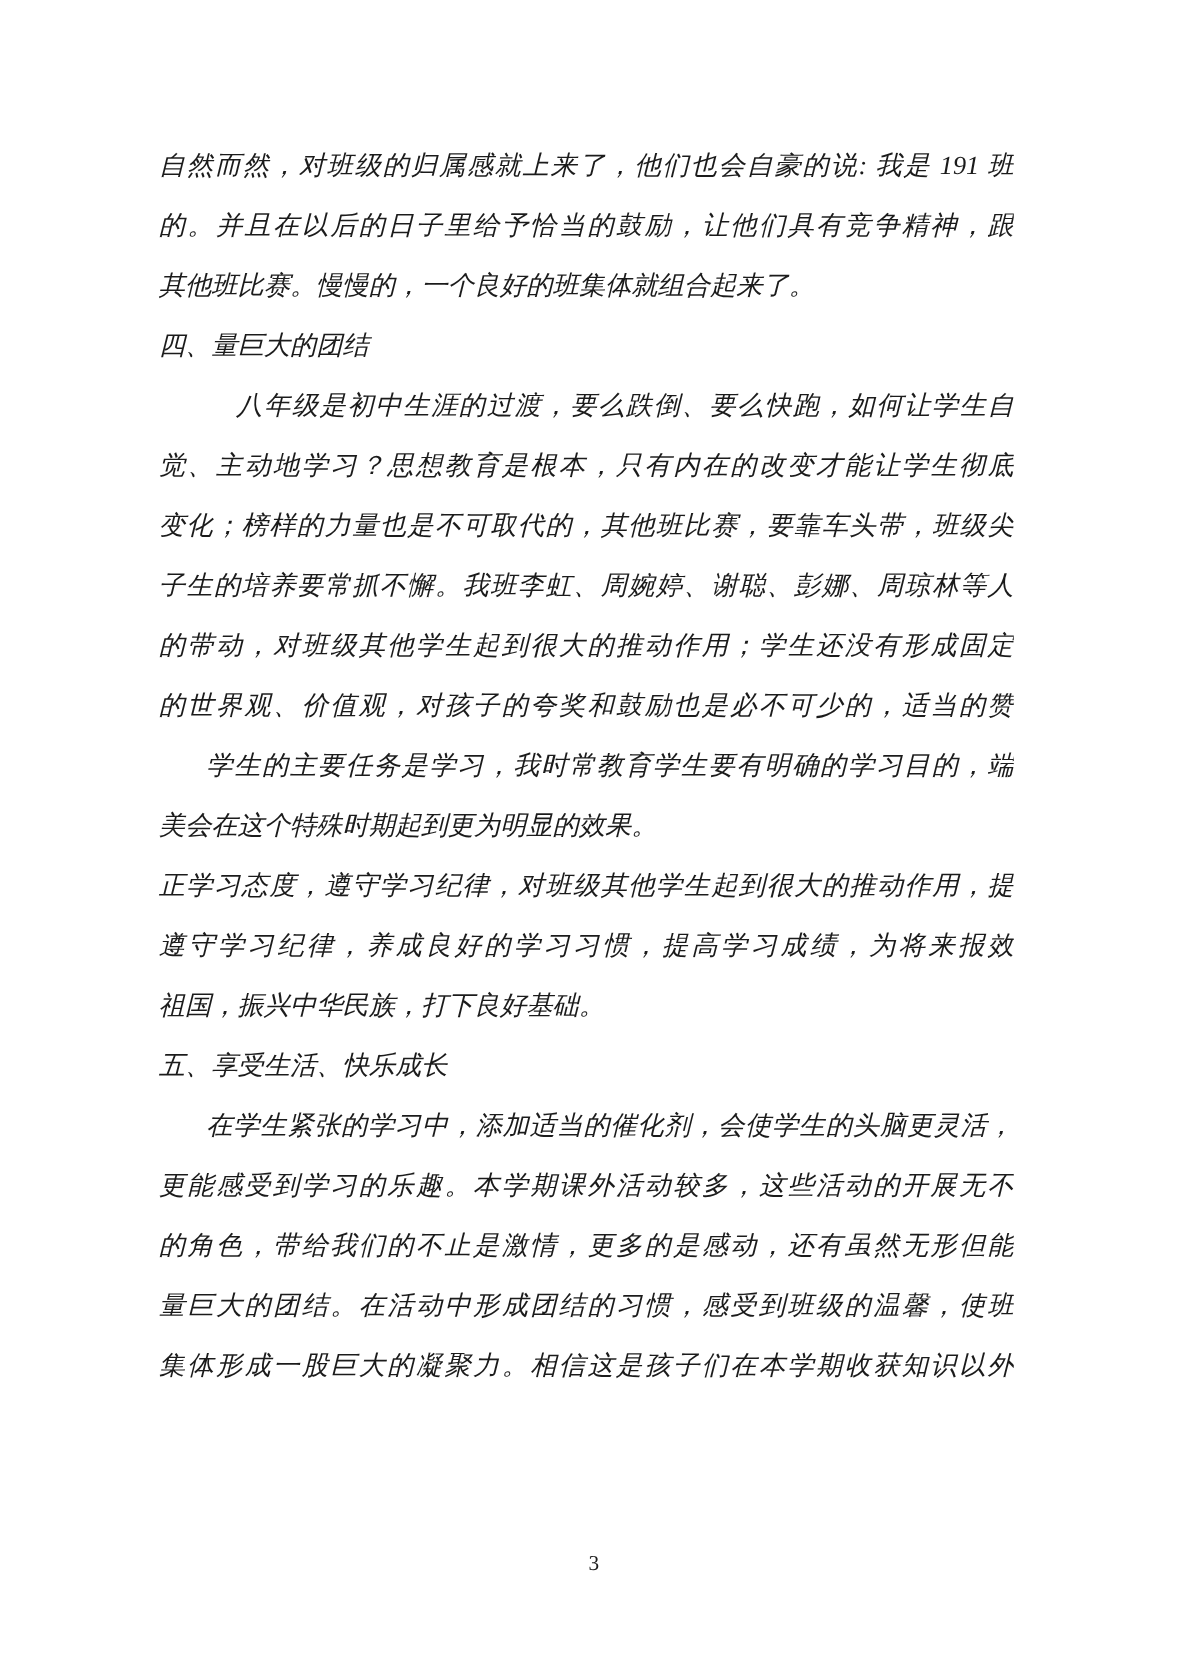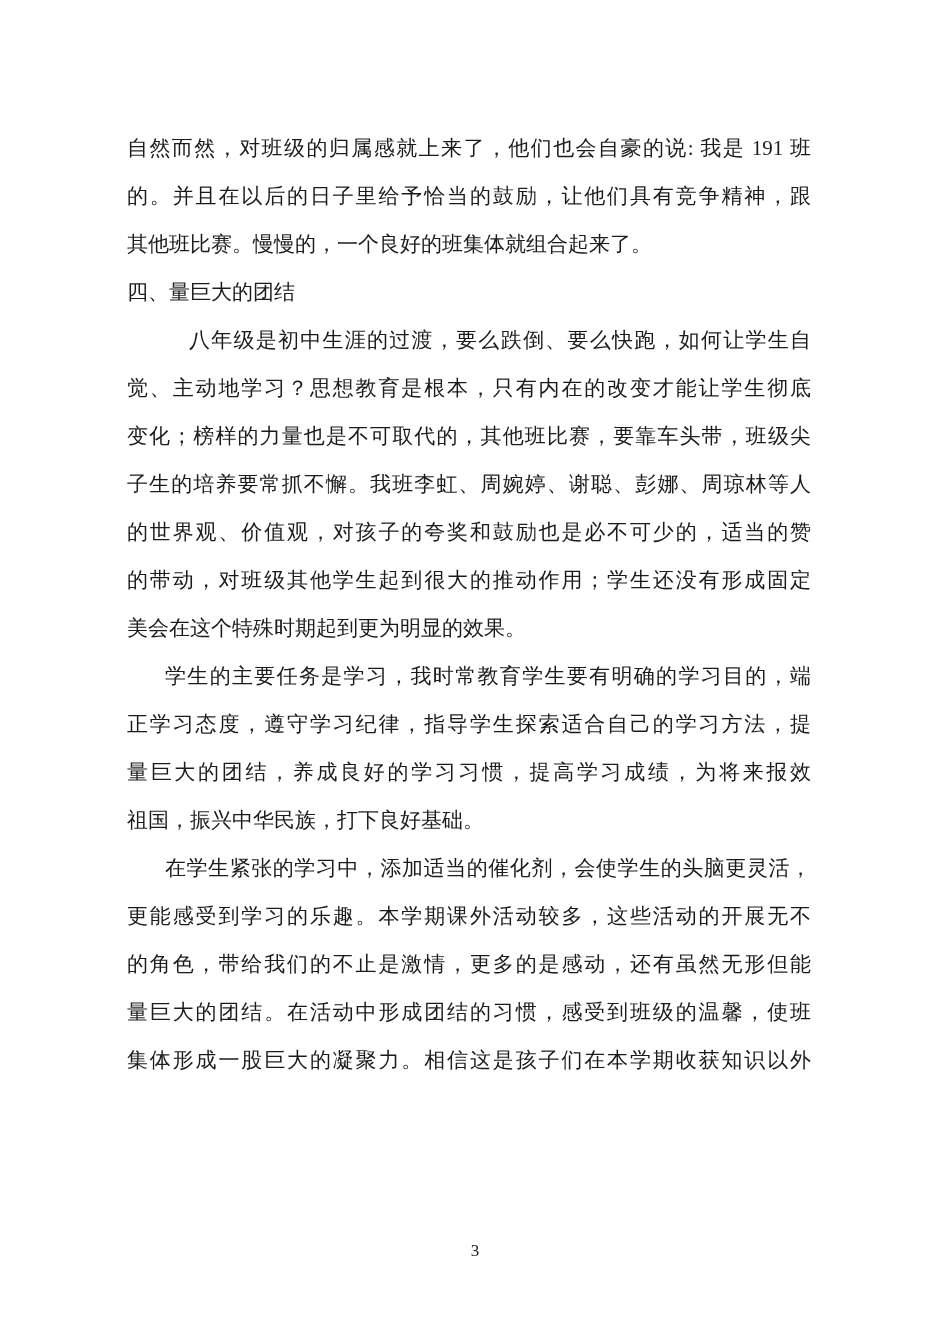--- a/index.html
+++ b/index.html
@@ -12,22 +12,23 @@
     width: 950px;
     height: 1344px;
     background: #ffffff;
     font-family: "Liberation Serif", "DejaVu Serif", serif;
     color: #1b1b1b;
     overflow: hidden;
   }
   .textblock {
     position: absolute;
     left: 127px;
-    top: 124px;
+    top: 108px;
     width: 684px;
+    font-style: italic;
   }
   .line {
     font-size: 21px;
     height: 48px;
     line-height: 48px;
     white-space: pre;          
     overflow: hidden;
     text-align: justify;
     text-align-last: justify;  
     text-justify: inter-character;
@@ -56,27 +57,28 @@
 <div class="page">
   <div class="textblock">
     <div class="line">自然而然，对班级的归属感就上来了，他们也会自豪的说: 我是 191 班</div>
     <div class="line">的。并且在以后的日子里给予恰当的鼓励，让他们具有竞争精神，跟</div>
     <div class="line end">其他班比赛。慢慢的，一个良好的班集体就组合起来了。</div>
     <div class="line end">四、量巨大的团结</div>
     <div class="line ind-lg">八年级是初中生涯的过渡，要么跌倒、要么快跑，如何让学生自</div>
     <div class="line">觉、主动地学习？思想教育是根本，只有内在的改变才能让学生彻底</div>
     <div class="line">变化；榜样的力量也是不可取代的，其他班比赛，要靠车头带，班级尖</div>
     <div class="line">子生的培养要常抓不懈。我班李虹、周婉婷、谢聪、彭娜、周琼林等人</div>
+    <div class="line">的带动，对班级其他学生起到很大的推动作用；学生还没有形成固定</div>
     <div class="line">的世界观、价值观，对孩子的夸奖和鼓励也是必不可少的，适当的赞</div>
-    <div class="line">的带动，对班级其他学生起到很大的推动作用；学生还没有形成固定</div>
+    <div class="line ind-sm">学生的主要任务是学习，我时常教育学生要有明确的学习目的，端</div>
     <div class="line end">美会在这个特殊时期起到更为明显的效果。</div>
-    <div class="line ind-sm">学生的主要任务是学习，我时常教育学生要有明确的学习目的，端</div>
-    <div class="line">正学习态度，遵守学习纪律，指导学生探索适合自己的学习方法，提</div>
-    <div class="line">量巨大的团结，养成良好的学习习惯，提高学习成绩，为将来报效</div>
+    <div class="line">正学习态度，遵守学习纪律，对班级其他学生起到很大的推动作用，提</div>
+    <div class="line">遵守学习纪律，养成良好的学习习惯，提高学习成绩，为将来报效</div>
     <div class="line end">祖国，振兴中华民族，打下良好基础。</div>
+    <div class="line end">五、享受生活、快乐成长</div>
     <div class="line ind-sm">在学生紧张的学习中，添加适当的催化剂，会使学生的头脑更灵活，</div>
     <div class="line">更能感受到学习的乐趣。本学期课外活动较多，这些活动的开展无不</div>
     <div class="line">的角色，带给我们的不止是激情，更多的是感动，还有虽然无形但能</div>
     <div class="line">量巨大的团结。在活动中形成团结的习惯，感受到班级的温馨，使班</div>
     <div class="line">集体形成一股巨大的凝聚力。相信这是孩子们在本学期收获知识以外</div>
   </div>
   <div class="page-number">3</div>
 </div>
 
 </body></html>

